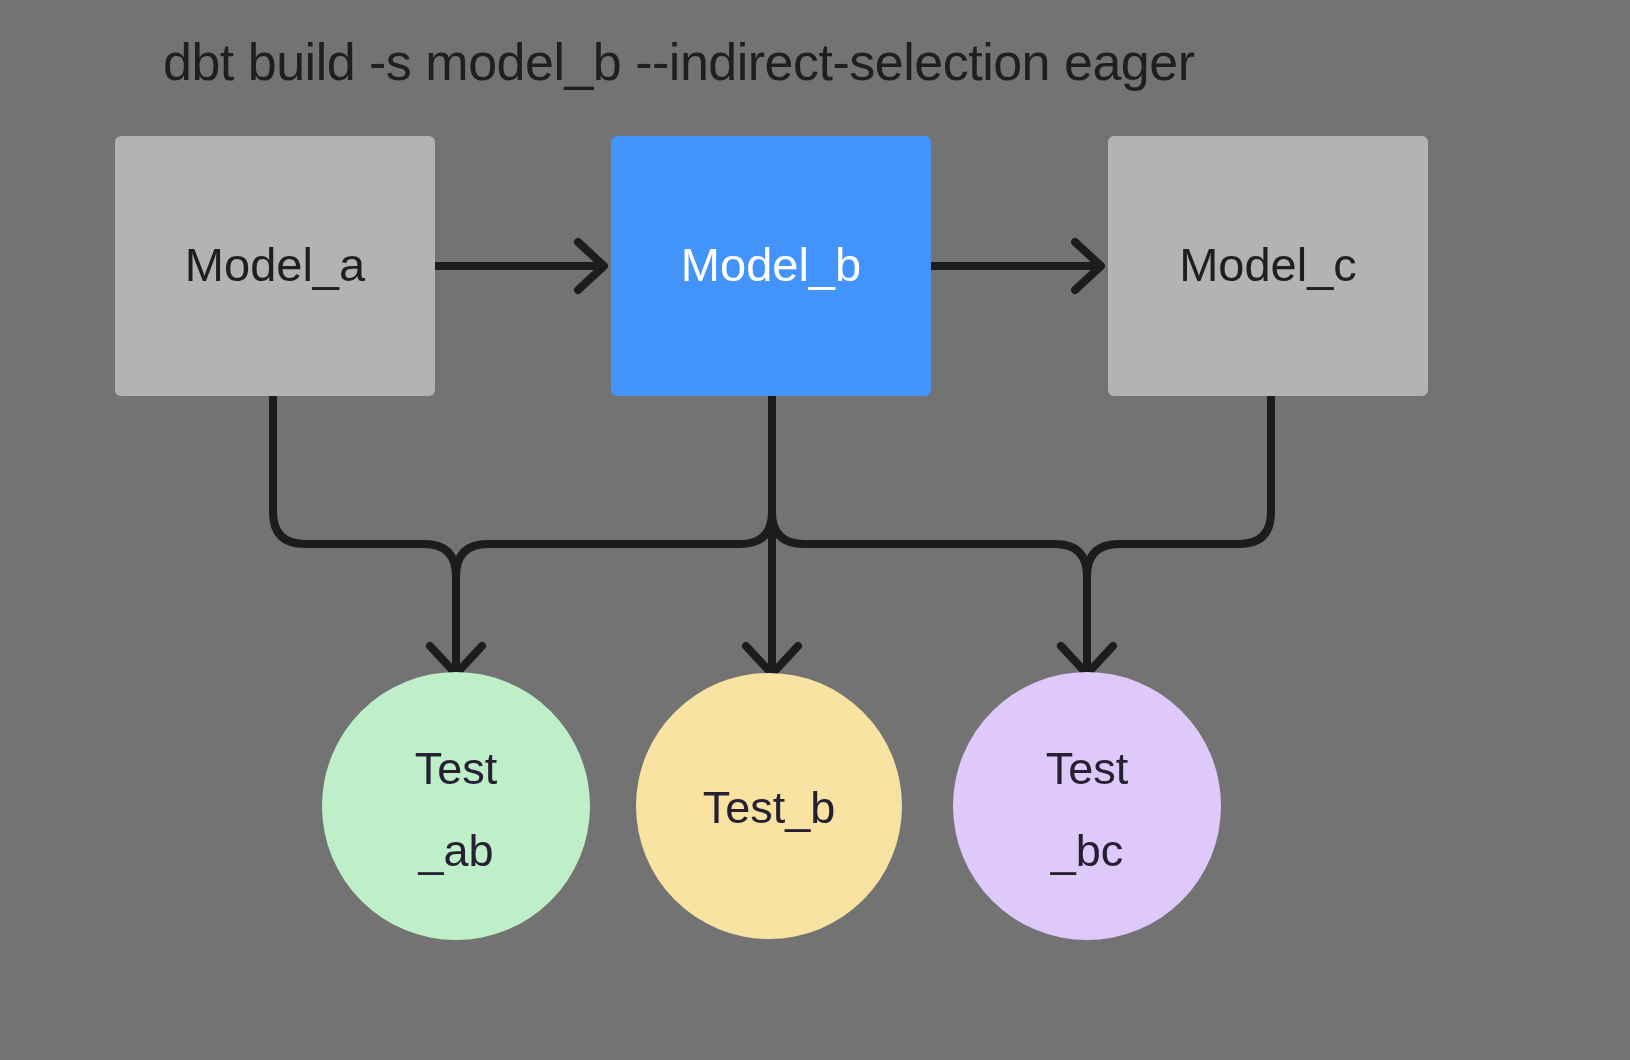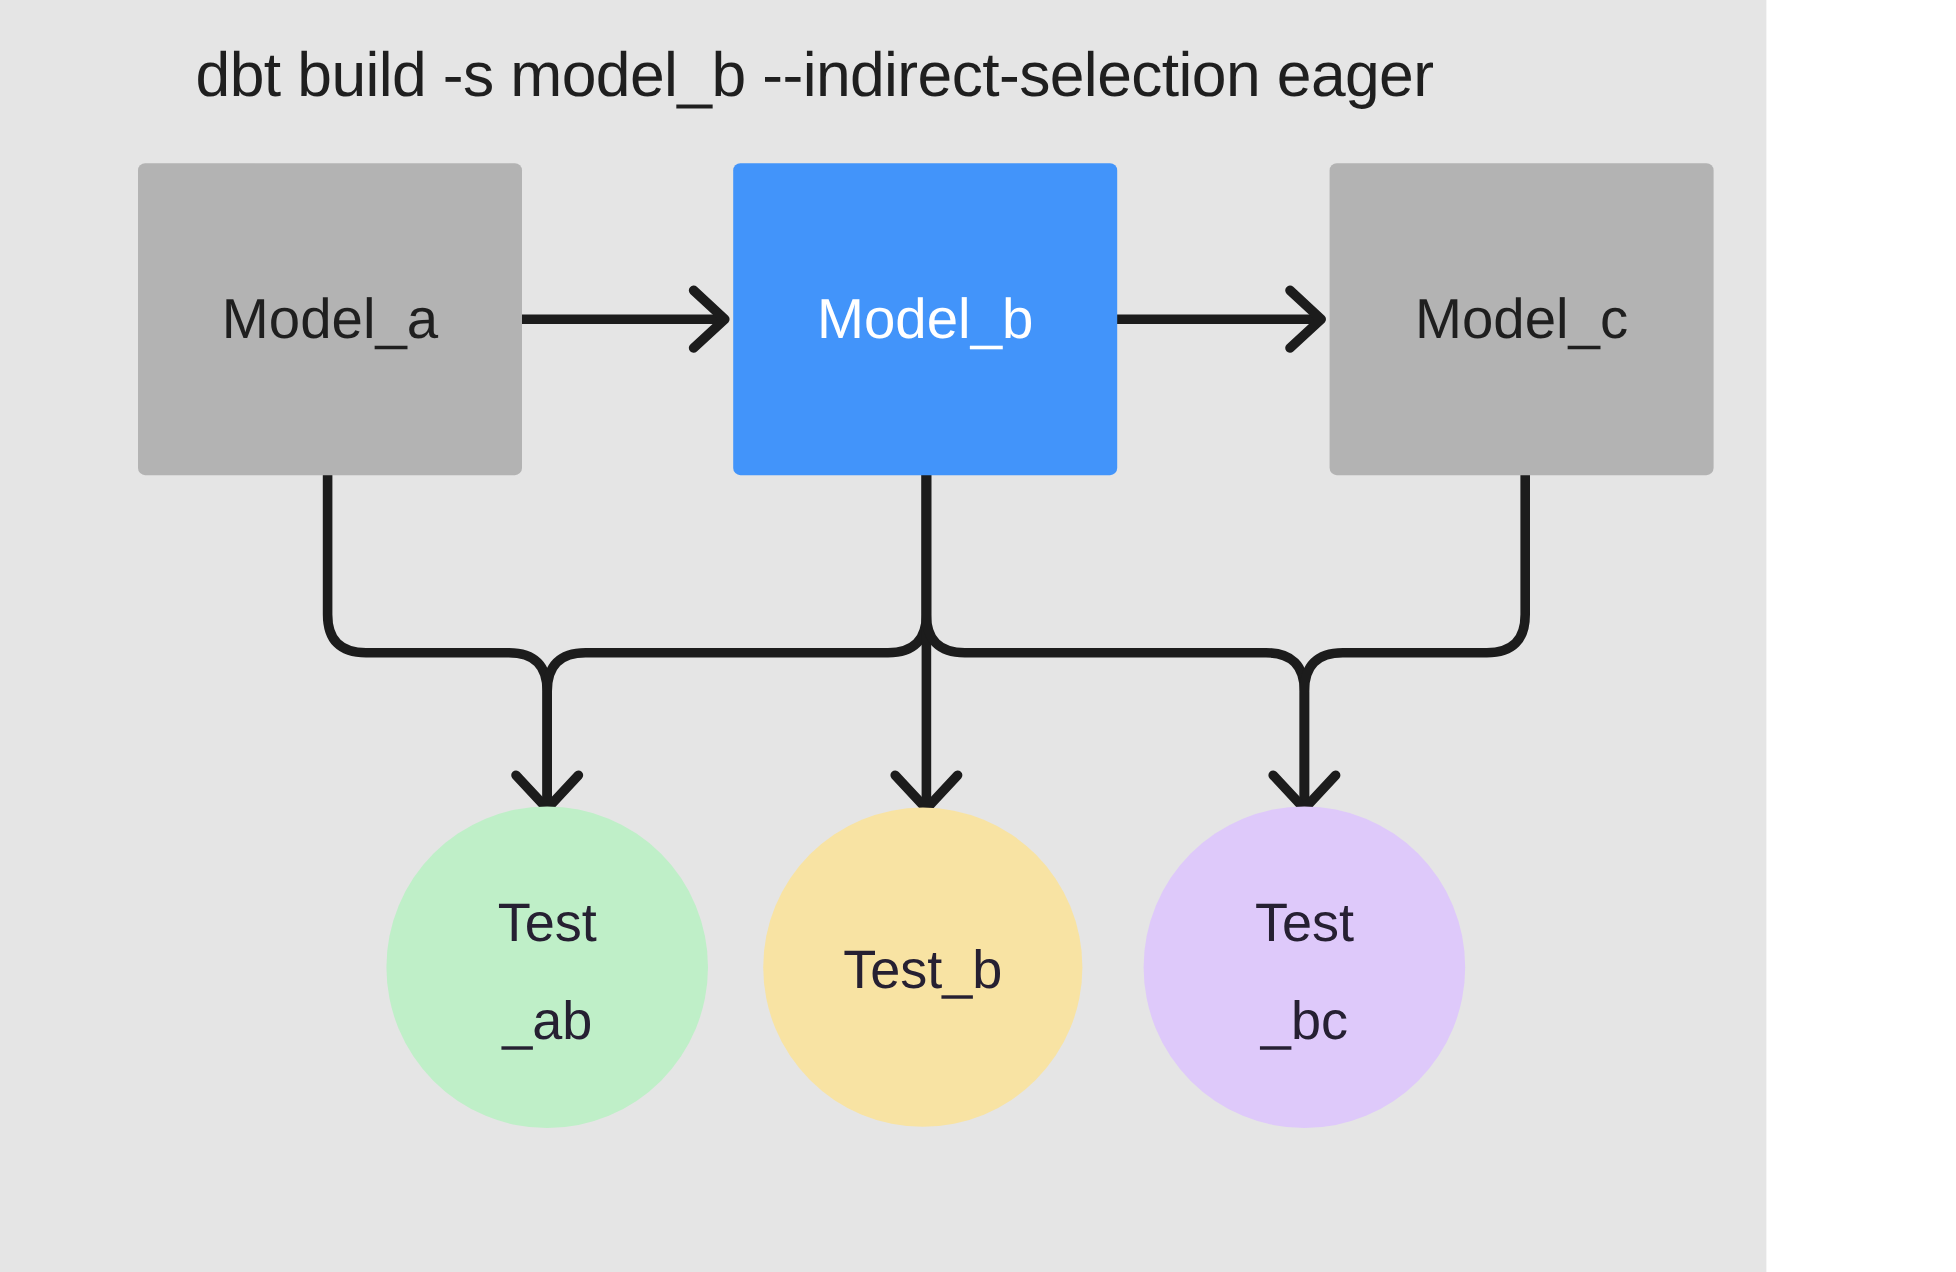--- a/index.html
+++ b/index.html
@@ -5,23 +5,23 @@
   html, body {
     margin: 0;
     padding: 0;
     background: #ffffff;
   }
   body {
     font-family: "Liberation Sans", sans-serif;
   }
   #canvas {
     position: relative;
-    width: 1472px;
+    width: 1630px;
     height: 1060px;
-    background: #e5e5e5;
+    background: #737373;
     overflow: hidden;
   }
   #diagram-svg {
     position: absolute;
     left: 0;
     top: 0;
     width: 1630px;
     height: 1060px;
   }
   .title-text {

